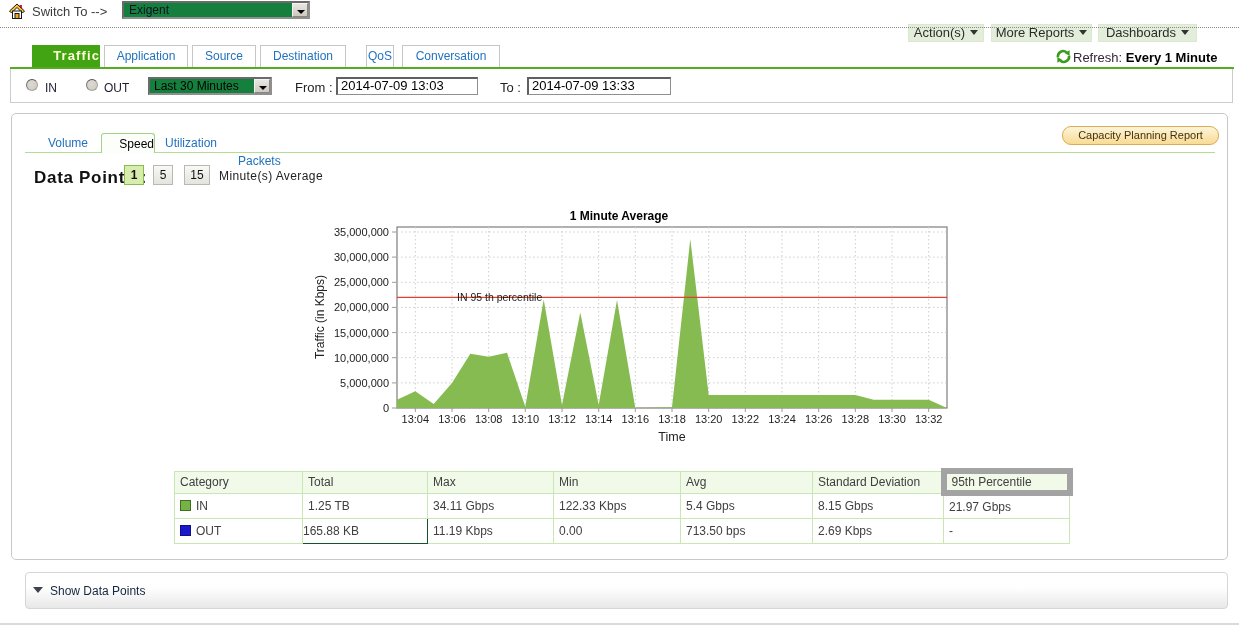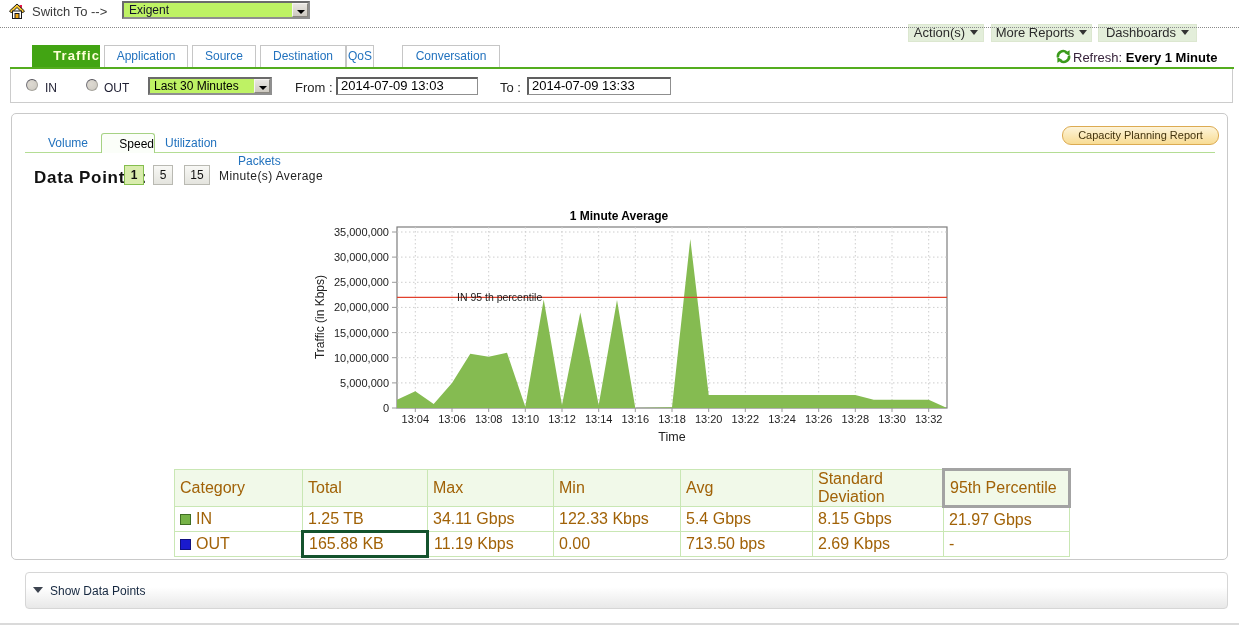--- a/index.html
+++ b/index.html
@@ -1,21 +1,21 @@
 <!DOCTYPE html>
 <html><head><meta charset="utf-8">
 <style>
 *{margin:0;padding:0;box-sizing:border-box;}
 body{font-family:"Liberation Sans",sans-serif;background:#fff;}
 #page{position:relative;width:1239px;height:633px;background:#fff;overflow:hidden;font-family:"Liberation Sans",sans-serif;}
 .abs{position:absolute;}
 .tab{position:absolute;top:45px;height:22px;border:1px solid #c6c6c6;border-bottom:none;background:#fff;color:#2272be;font-size:12px;text-align:center;line-height:21px;}
 .topbtn{position:absolute;top:24px;height:18px;background:#e3eeda;border:1px solid #dce7d0;color:#2b2b2b;font-size:13px;text-align:center;line-height:16px;}
 .caret{display:inline-block;width:0;height:0;border-left:4px solid transparent;border-right:4px solid transparent;border-top:5px solid #333;margin-left:5px;vertical-align:middle;margin-top:-2px;}
-.selbox{position:absolute;background:#bef264;border:2px solid #6b6b6b;border-bottom-color:#8f8f8f;border-right-color:#8f8f8f;padding-left:38px;}
+.selbox{position:absolute;background:#15803d;border:2px solid #6b6b6b;border-bottom-color:#8f8f8f;border-right-color:#8f8f8f;padding-left:38px;}
 .selarrow{position:absolute;top:0;right:0;bottom:0;width:16px;background:linear-gradient(#e9e7e2,#cdc9c0);border:1px solid;border-color:#f6f4f0 #8a877f #8a877f #f6f4f0;}
 .selarrow:after{content:"";position:absolute;left:4px;top:6px;width:0;height:0;border-left:4px solid transparent;border-right:4px solid transparent;border-top:4px solid #000;}
 .radio{position:absolute;width:12px;height:12px;border-radius:50%;background:radial-gradient(circle at 40% 40%,#dedad2,#cdc9c1);border:1px solid #a5a39b;border-top-color:#55535b;border-left-color:#75737b;}
 .inp{position:absolute;background:#fff;border:1px solid #8f8f8f;border-top:2px solid #606060;border-left:2px solid #606060;font-size:13px;color:#000;line-height:14px;padding-left:3px;font-family:"Liberation Sans",sans-serif;}
 </style></head>
 <body>
 <div id="page">
 
   <svg class="abs" style="left:9px;top:3px" width="17" height="17" viewBox="0 0 17 17">
     <rect x="10.5" y="2" width="2.5" height="4" fill="#e8144c"></rect>
@@ -30,21 +30,21 @@
   </div>
   <div class="topbtn" style="left:908px;width:76px;">Action(s)<span class="caret"></span></div>
   <div class="topbtn" style="left:991px;width:101px;">More Reports<span class="caret"></span></div>
   <div class="topbtn" style="left:1098px;width:99px;">Dashboards<span class="caret"></span></div>
   <div class="abs" style="left:0;top:27px;width:1239px;border-top:1px dotted #8a8a8a;"></div>
 
   <div class="abs" style="left:32px;top:45px;width:68px;height:24px;background:#42a413;color:#ffffd8;font-weight:bold;font-size:13px;letter-spacing:1.1px;text-align:right;line-height:22px;">Traffic</div>
   <div class="tab" style="left:104px;width:84px;">Application</div>
   <div class="tab" style="left:192px;width:64px;">Source</div>
   <div class="tab" style="left:260px;width:86px;">Destination</div>
-  <div class="tab" style="left:346px;width:28px;">QoS</div>
+  <div class="tab" style="left:366px;width:28px;">QoS</div>
   <div class="tab" style="left:402px;width:98px;">Conversation</div>
   <svg class="abs" style="left:1056px;top:49px" width="15" height="15" viewBox="0 0 15 15">
     <path d="M2,8.2 A5.3,5.3 0 0 1 10.5,3.2" fill="none" stroke="#3a9a1b" stroke-width="2.6"></path>
     <polygon points="13.6,1.2 13.6,7 8.6,4.1" fill="#3a9a1b"></polygon>
     <path d="M13,6.8 A5.3,5.3 0 0 1 4.5,11.8" fill="none" stroke="#3a9a1b" stroke-width="2.6"></path>
     <polygon points="1.4,13.8 1.4,8 6.4,10.9" fill="#3a9a1b"></polygon>
   </svg>
   <span class="abs" style="left:1073px;top:50px;font-size:13px;color:#38243c;">Refresh: <b style="color:#000;">Every 1 Minute</b></span>
   <div class="abs" style="left:10px;top:67px;width:1224px;height:2px;background:#54ad1f;"></div>
 
@@ -167,52 +167,52 @@
         <text x="445.3" y="218">13:22</text>
       <text x="482" y="218">13:24</text>
         <text x="518.7" y="218">13:26</text>
       <text x="555.3" y="218">13:28</text>
         <text x="592" y="218">13:30</text>
       <text x="628.7" y="218">13:32</text>
     </g>
     <text x="372" y="236" font-size="12.5" fill="#222" text-anchor="middle" font-family="Liberation Sans">Time</text>
   </svg>
 
-  <table class="abs" style="left:174px;top:468px;width:895px;border-collapse:collapse;table-layout:fixed;font-size:16px;color:#a16207;border:1px solid #c9e7b4;">
+  <table class="abs" style="left:174px;top:468px;width:895px;border-collapse:collapse;table-layout:fixed;font-size:12px;color:#404040;border:1px solid #c9e7b4;">
     <colgroup>
         <col style="width:128px">
         <col style="width:125px">
         <col style="width:126px">
         <col style="width:127px">
         <col style="width:132px">
         <col style="width:131px">
         <col style="width:126px">
       </colgroup>
     <tbody>
         <tr style="height:22px;background:#f1f9e9;">
       <td style="border:1px solid #c9e7b4;padding-left:5px;">Category</td>
       <td style="border:1px solid #c9e7b4;padding-left:5px;">Total</td>
       <td style="border:1px solid #c9e7b4;padding-left:5px;">Max</td>
       <td style="border:1px solid #c9e7b4;padding-left:5px;">Min</td>
       <td style="border:1px solid #c9e7b4;padding-left:5px;">Avg</td>
       <td style="border:1px solid #c9e7b4;padding-left:5px;">Standard Deviation</td>
-      <td style="border:3px solid #a3a3a3;padding-left:5px;">95th Percentile</td>
+      <td style="border:6px solid #a3a3a3;padding-left:5px;">95th Percentile</td>
     </tr>
     <tr style="height:25px;background:#fff;">
       <td style="border:1px solid #c9e7b4;padding-left:5px;"><span style="display:inline-block;width:11px;height:11px;background:#76b347;border:1px solid #3f6e23;vertical-align:-1px;margin-right:5px;"></span>IN</td>
       <td style="border:1px solid #c9e7b4;padding-left:5px;">1.25 TB</td>
       <td style="border:1px solid #c9e7b4;padding-left:5px;">34.11 Gbps</td>
       <td style="border:1px solid #c9e7b4;padding-left:5px;">122.33 Kbps</td>
       <td style="border:1px solid #c9e7b4;padding-left:5px;">5.4 Gbps</td>
       <td style="border:1px solid #c9e7b4;padding-left:5px;">8.15 Gbps</td>
       <td style="border:1px solid #c9e7b4;padding-left:5px;">21.97 Gbps</td>
     </tr>
     <tr style="height:25px;background:#fff;">
       <td style="border:1px solid #c9e7b4;padding-left:5px;"><span style="display:inline-block;width:11px;height:11px;background:#1a1acd;border:1px solid #101080;vertical-align:-1px;margin-right:5px;"></span>OUT</td>
-      <td style="border:3px solid #14532d;padding-left:5px;">165.88 KB</td>
+      <td style="border:1px solid #14532d;">165.88 KB</td>
       <td style="border:1px solid #c9e7b4;padding-left:5px;">11.19 Kbps</td>
       <td style="border:1px solid #c9e7b4;padding-left:5px;">0.00</td>
       <td style="border:1px solid #c9e7b4;padding-left:5px;">713.50 bps</td>
       <td style="border:1px solid #c9e7b4;padding-left:5px;">2.69 Kbps</td>
       <td style="border:1px solid #c9e7b4;padding-left:5px;">-</td>
     </tr>
   </tbody>
     </table>
 
   <div class="abs" style="left:25px;top:572px;width:1203px;height:37px;border:1px solid #d6d6d6;border-radius:4px;background:linear-gradient(#ffffff 40%,#e8e8e8);"></div>

